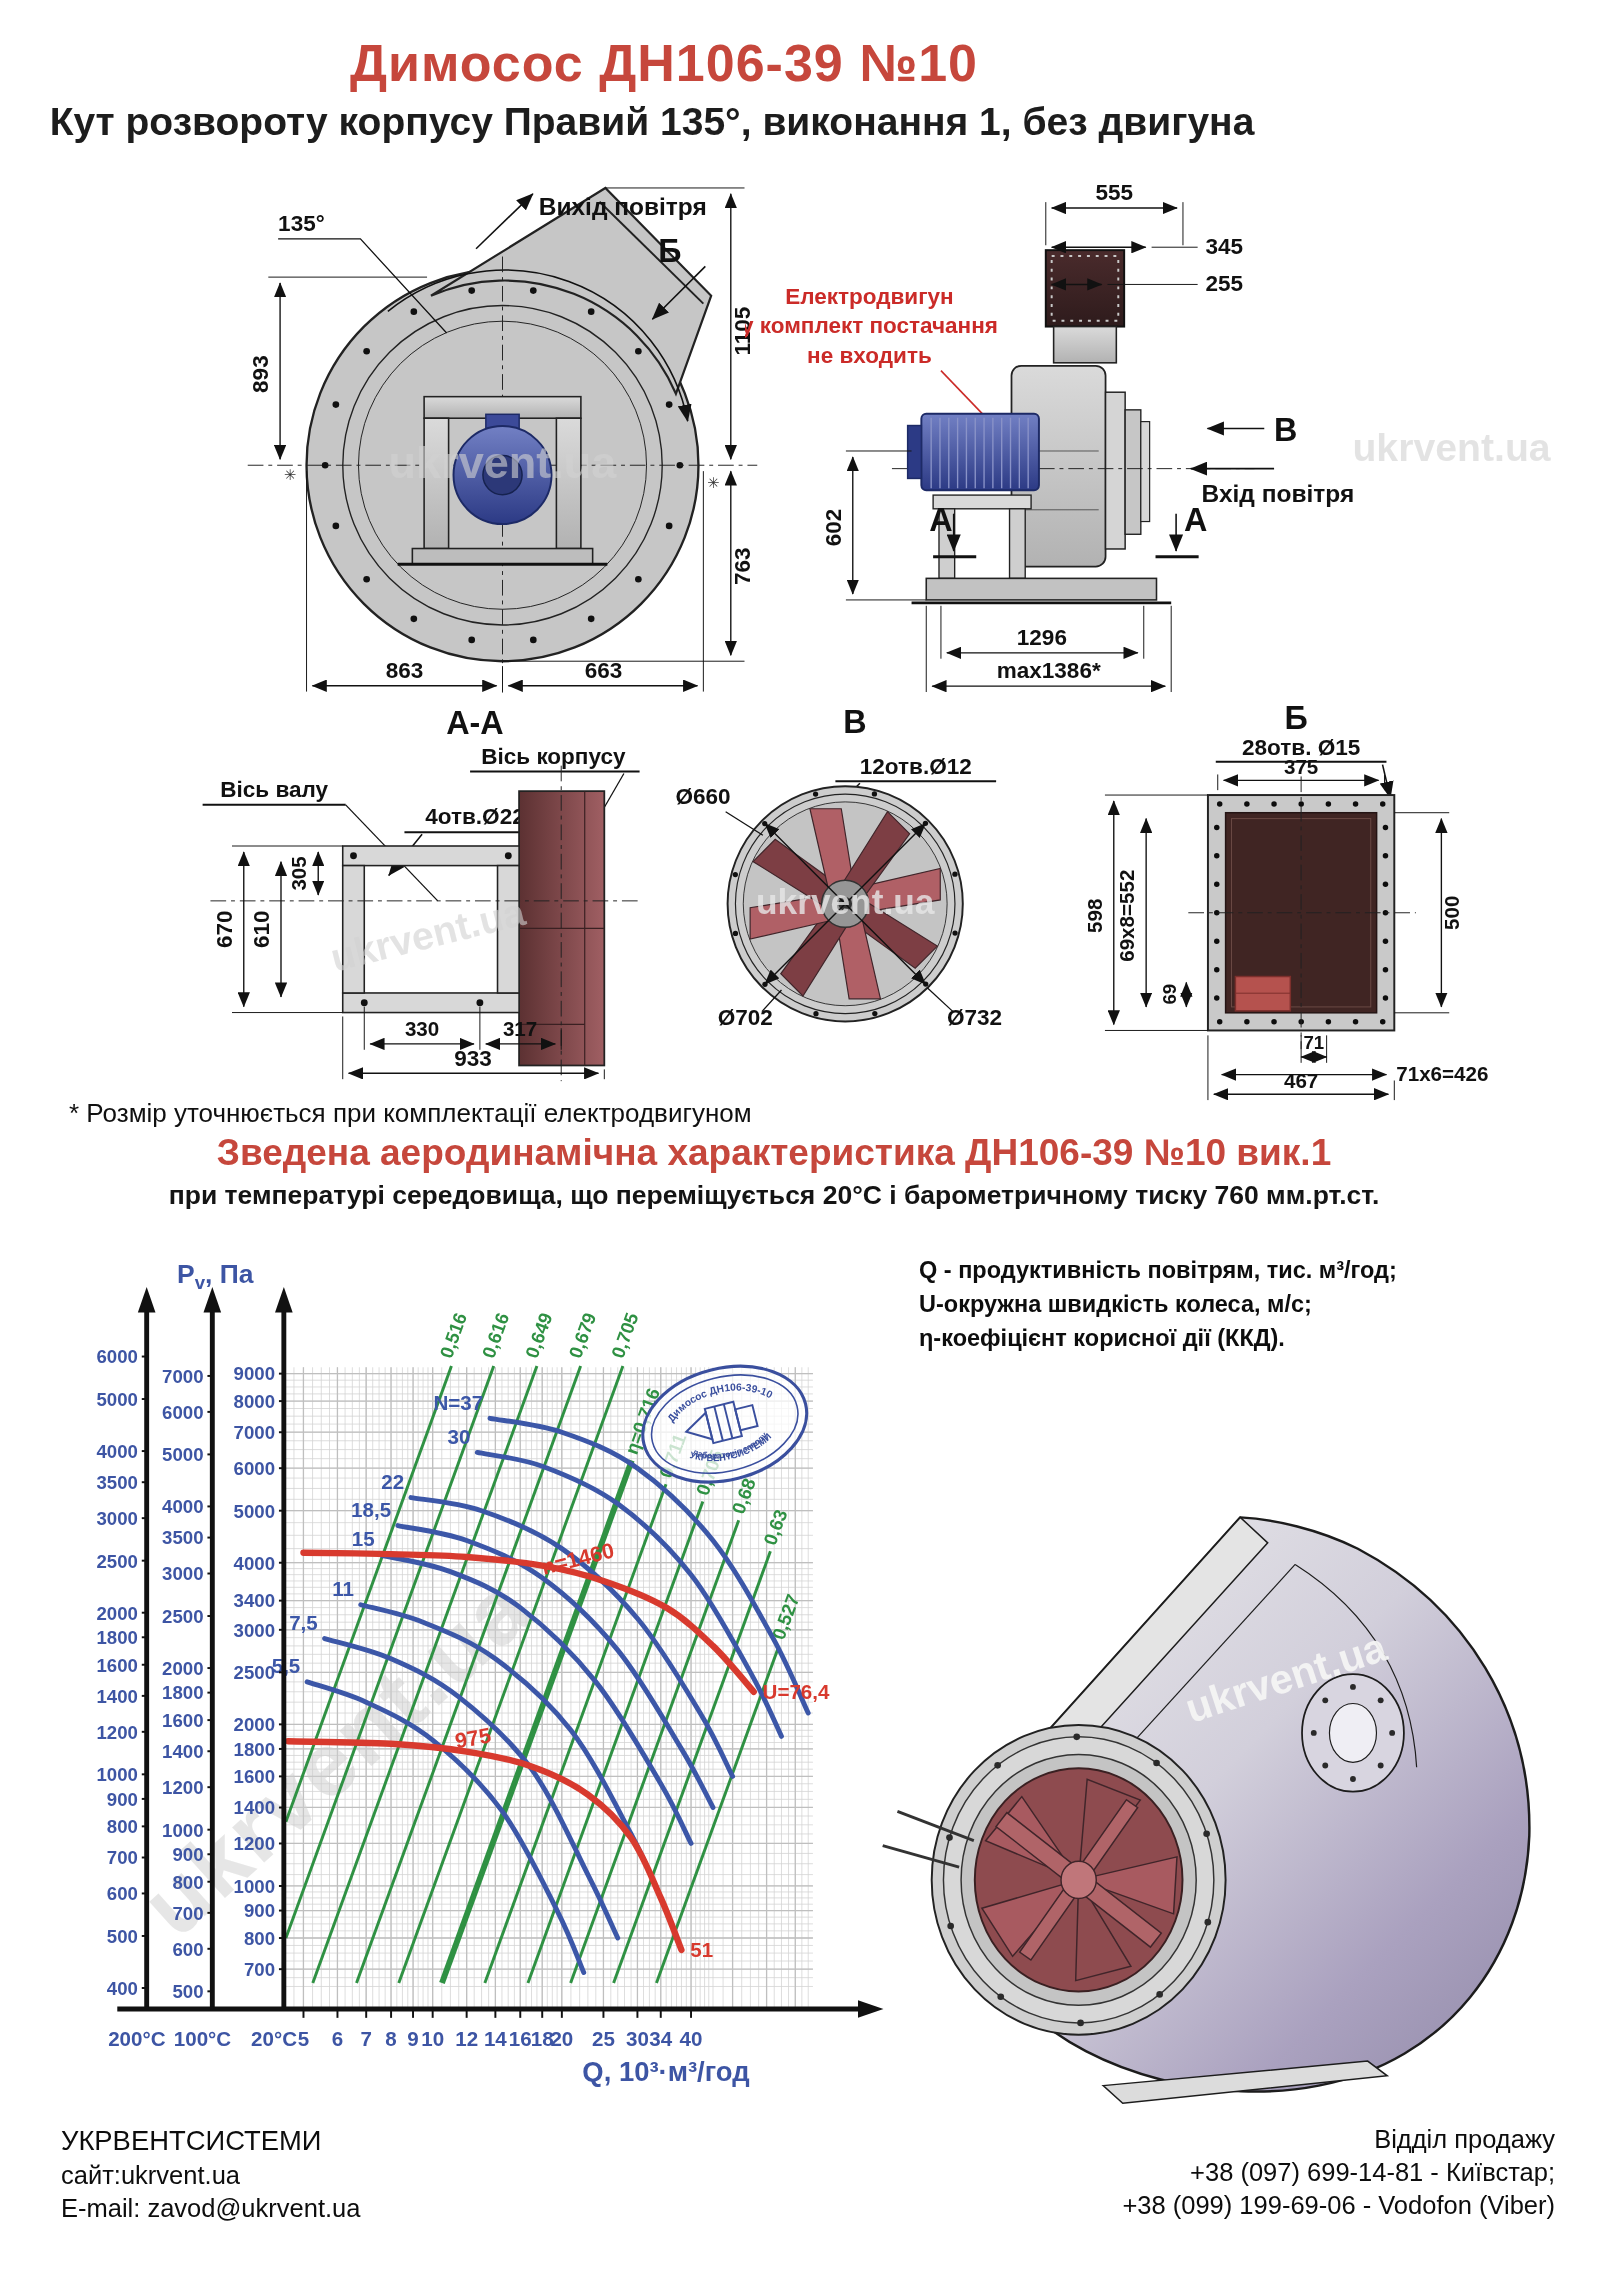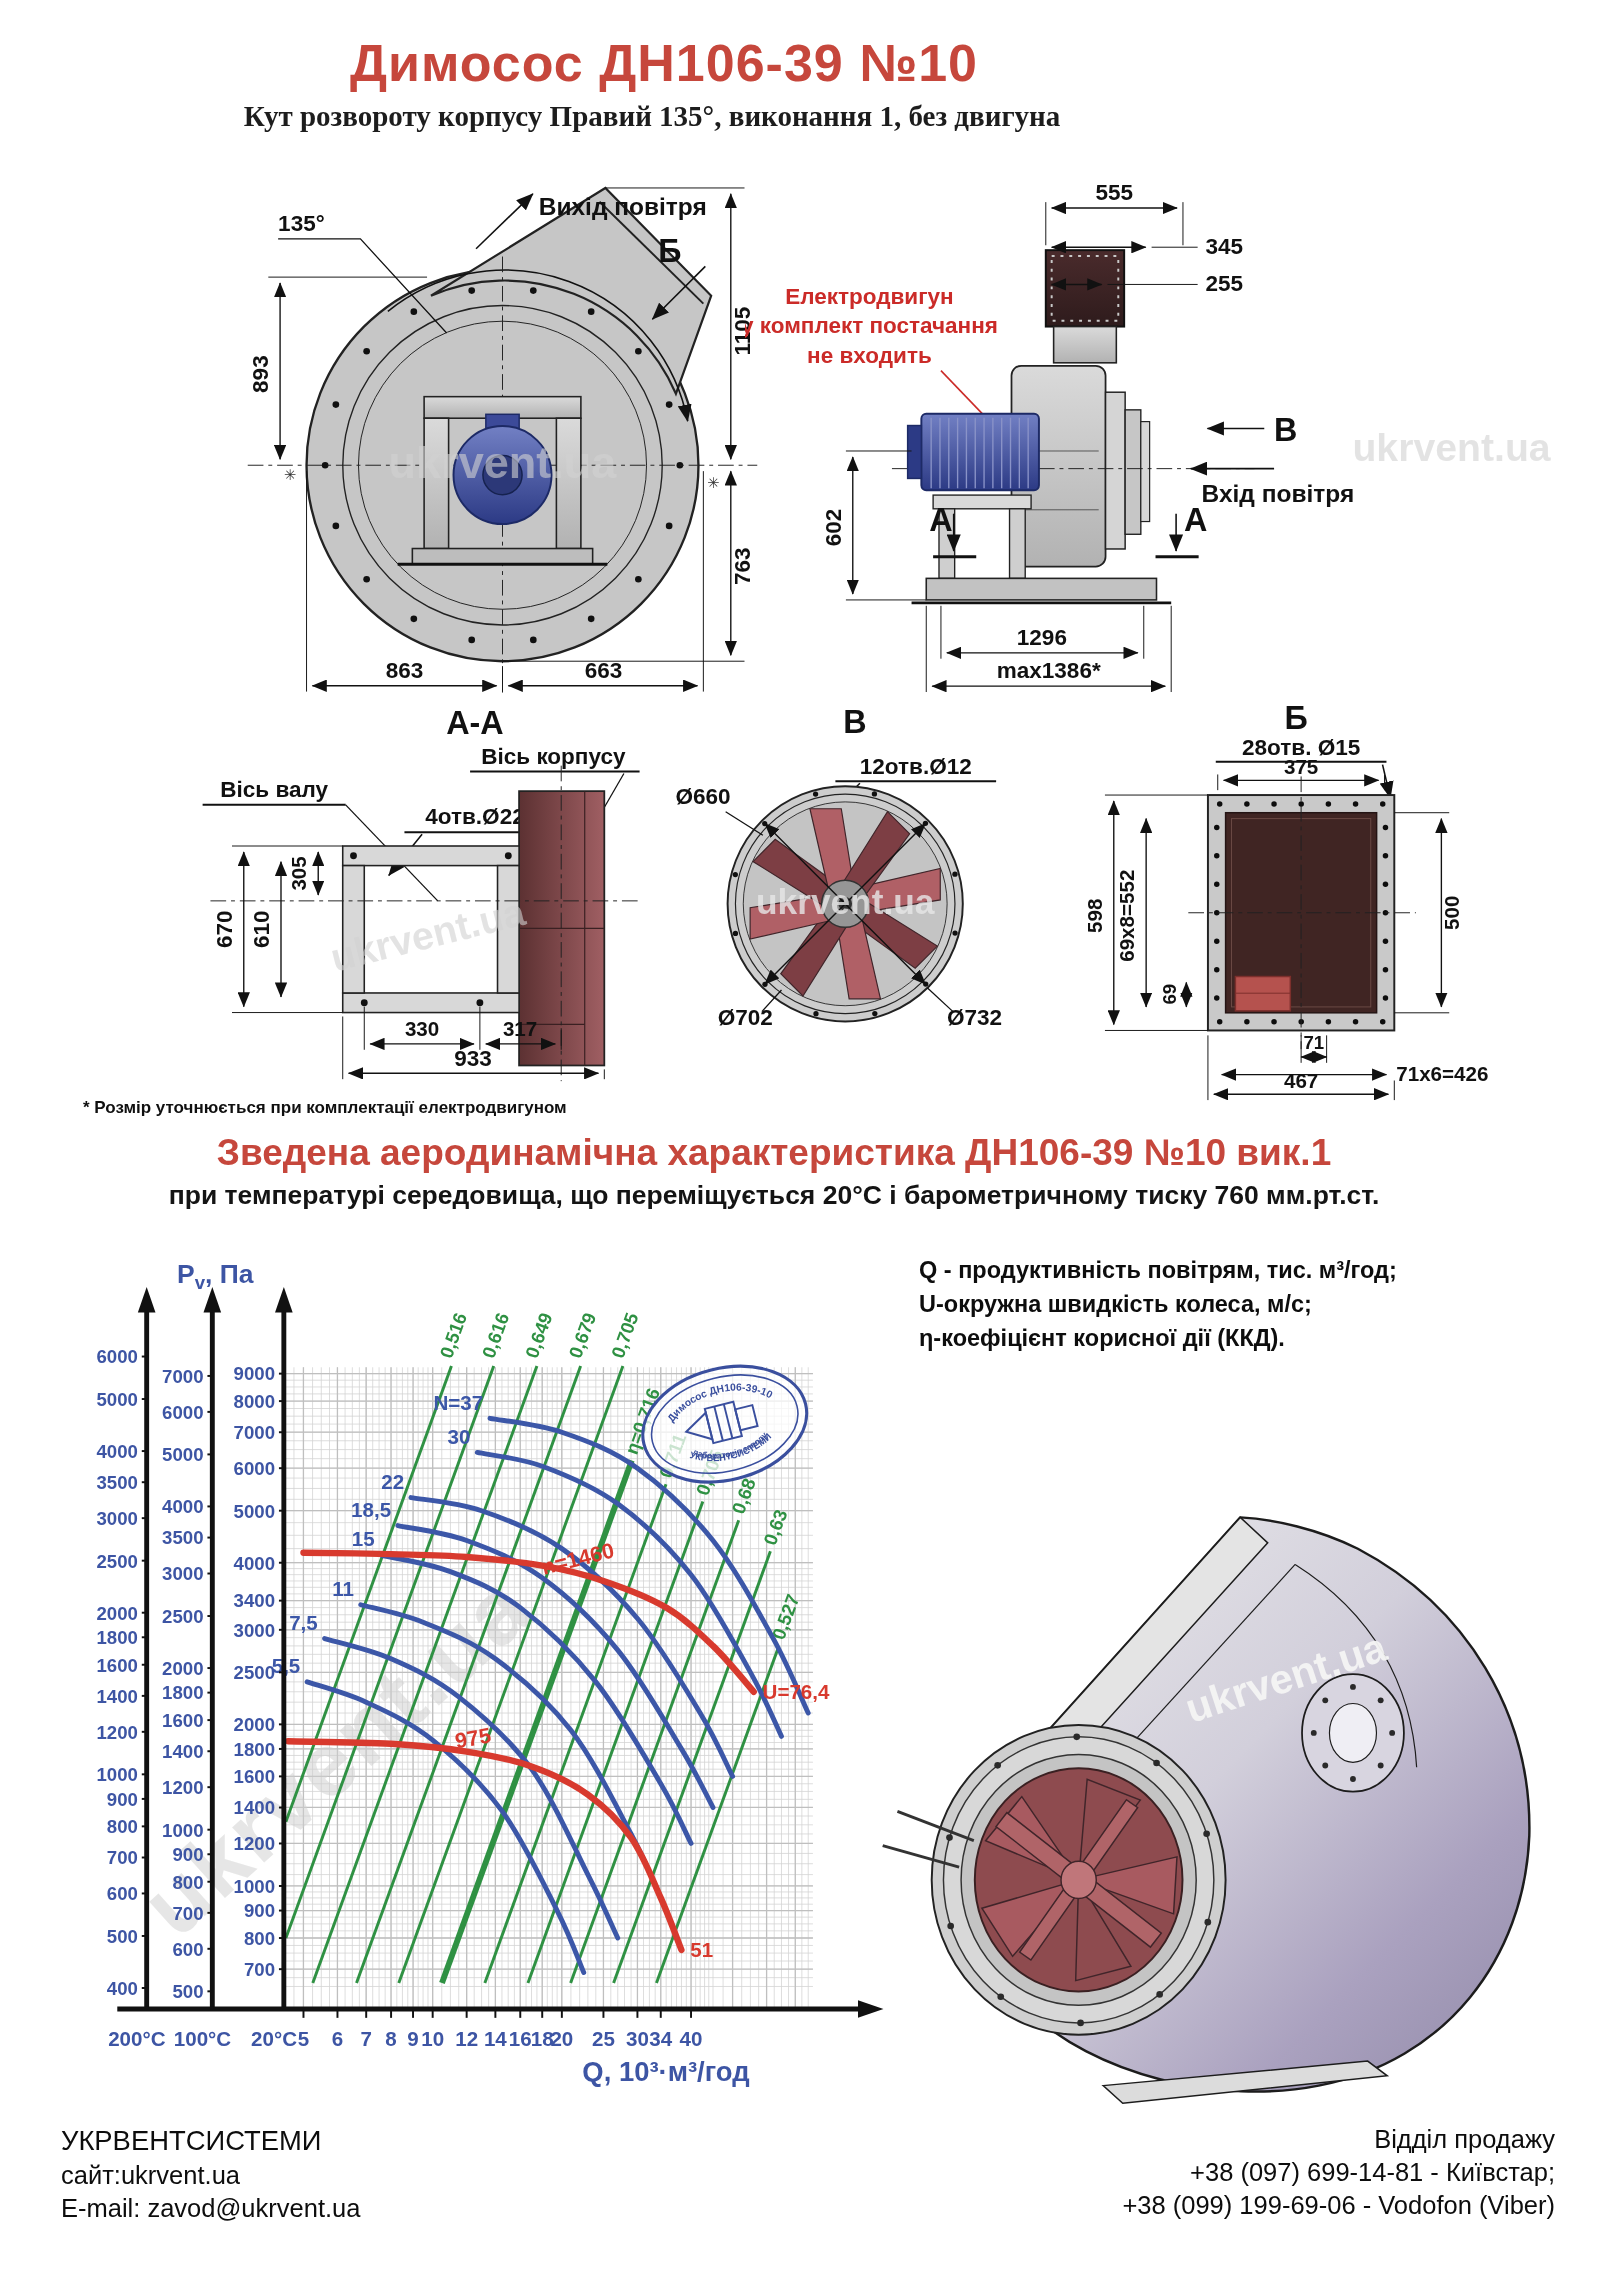--- a/index.html
+++ b/index.html
@@ -1,21 +1,21 @@
 <!DOCTYPE html>
 <html><head>
 <meta charset="utf-8">
 <style>
   html,body{margin:0;padding:0;background:#fff;}
   body{width:1613px;height:2293px;position:relative;font-family:"Liberation Sans",sans-serif;color:#111;}
   #page{position:absolute;inset:0;overflow:hidden;background:#ffffff;}
   .abs{position:absolute;}
   .title{left:12px;top:33px;width:1304px;text-align:center;font-size:52px;font-weight:bold;color:#c6473c;letter-spacing:1px;}
-  .subtitle{left:0;top:100px;width:1304px;text-align:center;font-size:29px;font-weight:bold;color:#1d1d1d;font-family:Liberation Serif, serif;}
-  .note{left:83px;top:1098px;font-size:17px;font-weight:700;color:#101010;}
+  .subtitle{left:0;top:100px;width:1304px;text-align:center;font-size:39px;font-weight:bold;color:#1d1d1d;}
+  .note{left:69px;top:1098px;font-size:26px;font-weight:400;color:#101010;}
   .aero-h{left:39px;top:1132px;width:1470px;text-align:center;font-size:37px;font-weight:bold;color:#c6473c;}
   .aero-sub{left:39px;top:1180px;width:1470px;text-align:center;font-size:26.5px;font-weight:bold;color:#141414;}
   .legend{left:919px;top:1253px;width:691px;font-size:23.5px;font-weight:600;line-height:1.45;color:#0d0d0d;}
   .footer-l{left:61px;top:2123px;font-size:25.5px;line-height:1.3;color:#0d0d0d;}
   .footer-l .co{font-size:27.4px;}
   .footer-r{left:843px;top:2123px;width:712px;text-align:right;font-size:25.5px;line-height:1.3;color:#0d0d0d;}
   svg text{font-family:"Liberation Sans",sans-serif;}
   .dt{font-size:23px;font-weight:bold;fill:#111;}
   .dt2{font-size:21px;font-weight:bold;fill:#111;}
   .big{font-size:33px;font-weight:bold;fill:#111;}

